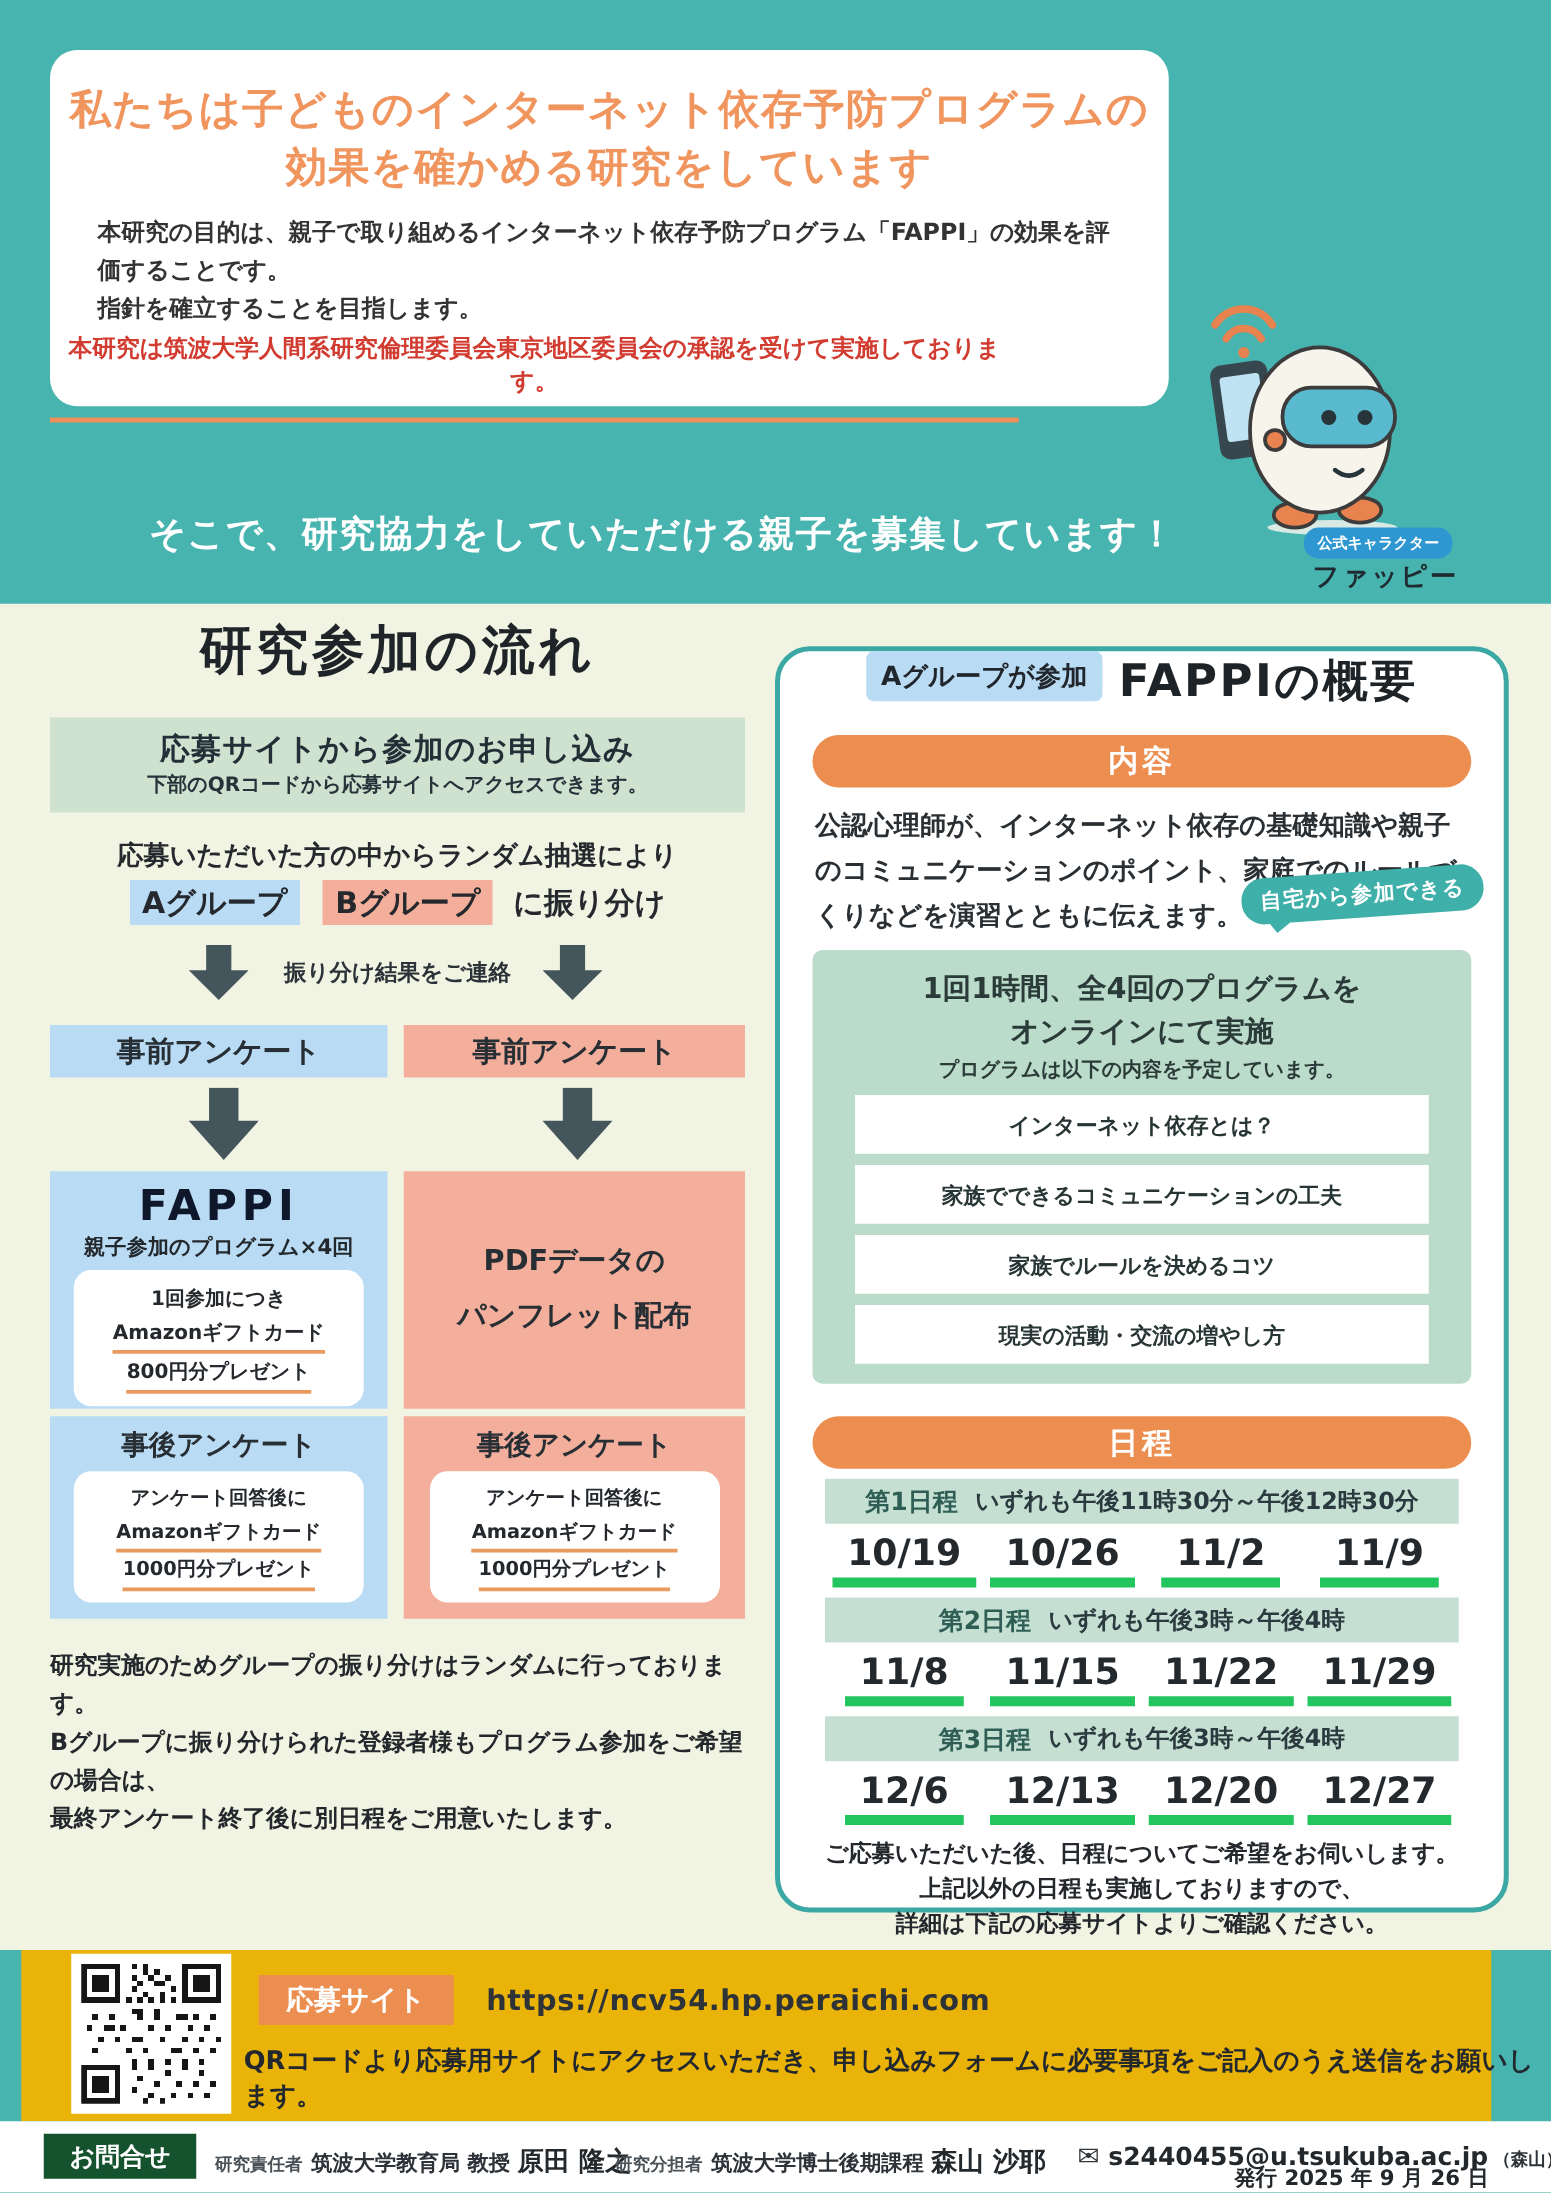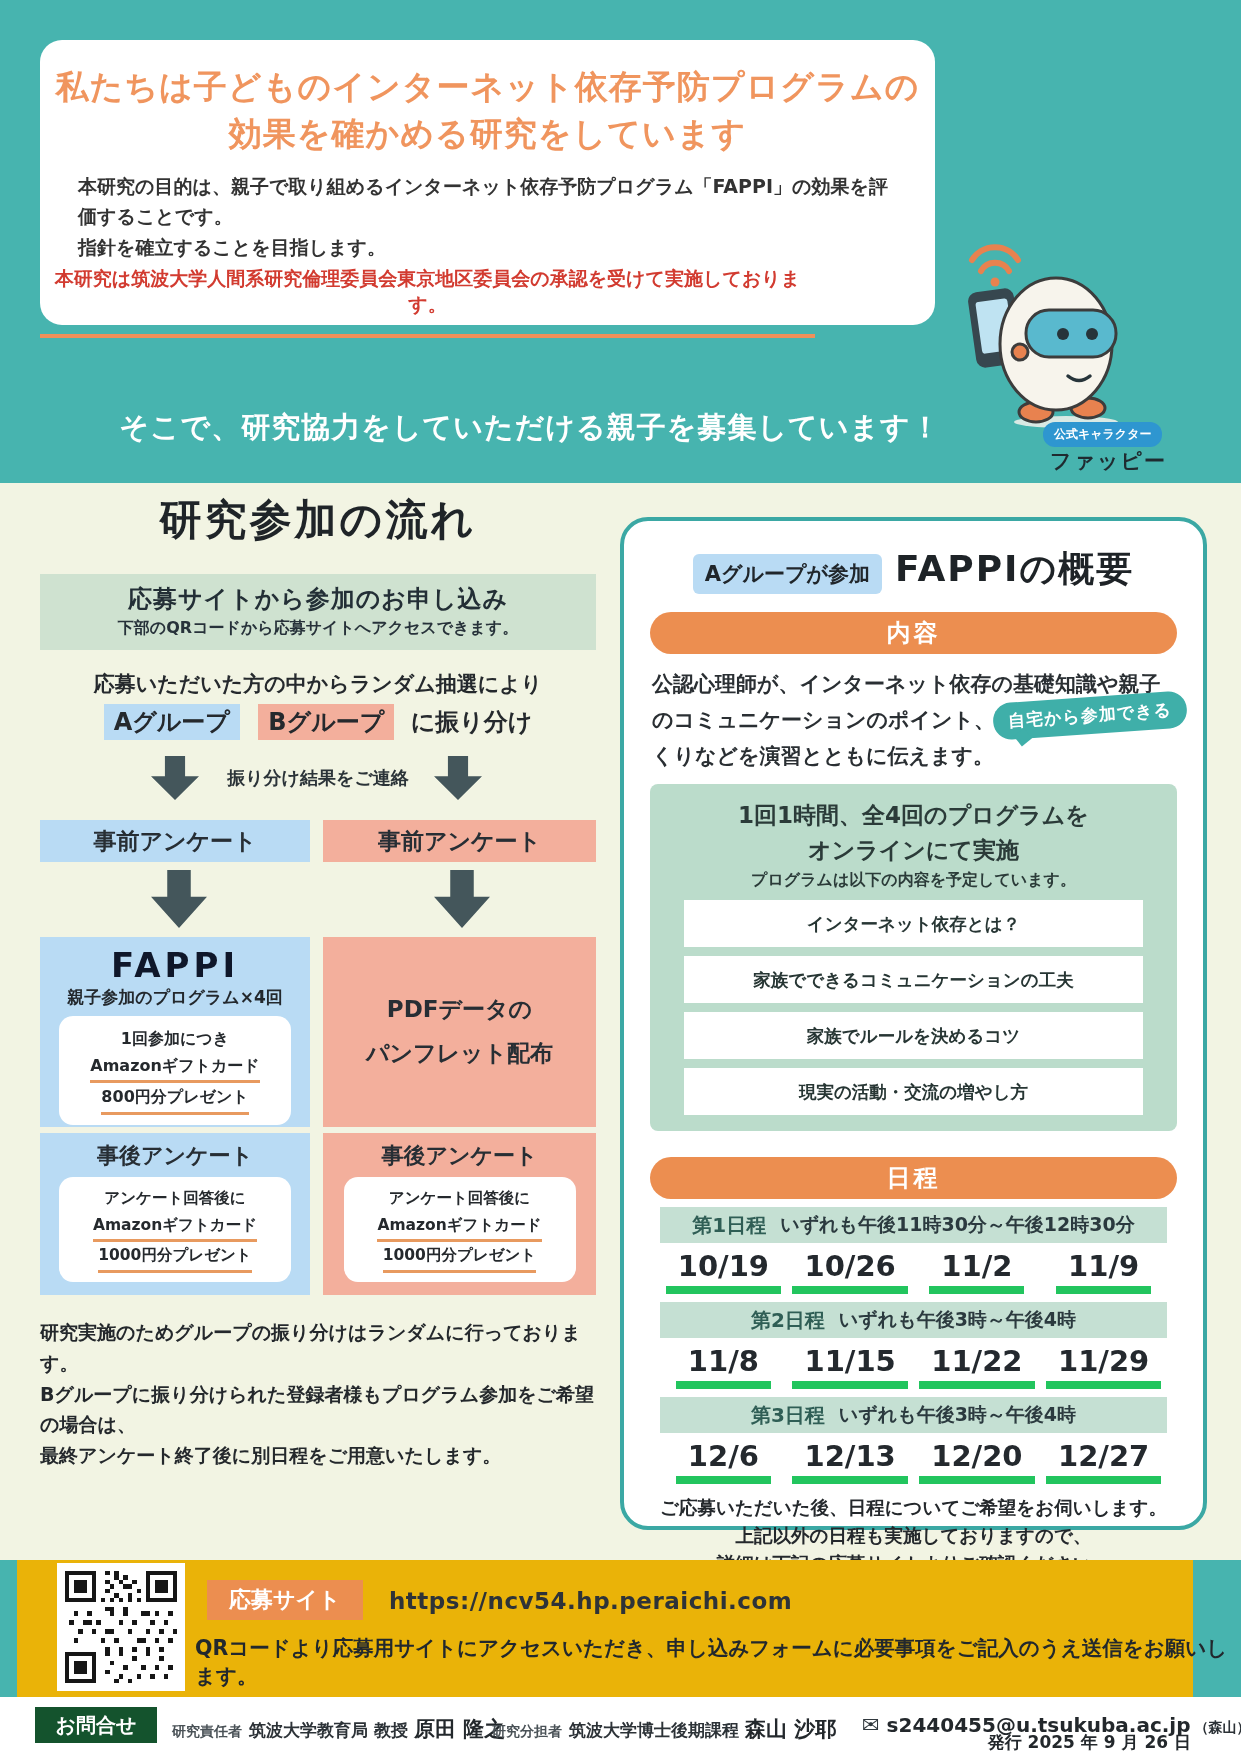--- a/index.html
+++ b/index.html
@@ -58,21 +58,21 @@
   .pdf-box{justify-content:center;font-size:23px;line-height:1.9;color:#272E34;text-align:center;}
   .row3{margin-top:14px;height:62px;}
   .post-row{margin-top:6px;}
   .post-box{height:162px;display:flex;flex-direction:column;align-items:center;}
   .post-t{margin-top:8px;font-size:22px;color:#272E34;}
   .post-card{margin-top:6px;width:232px;background:#FFFFFF;border-radius:14px;padding:8px 0 9px;text-align:center;font-size:15.5px;line-height:1.72;color:#25292D;}
   .footnote{margin-top:22px;font-size:19px;line-height:1.62;color:#24282C;}
 
   
   .ov-card{position:absolute;left:620px;top:517px;width:587px;height:1013px;background:#FFFFFF;border:4px solid #3BA8A4;border-radius:28px;box-sizing:border-box;}
-  .ov-head{margin-top:24px;display:flex;justify-content:center;align-items:flex-end;gap:13px;}
+  .ov-head{display:flex;justify-content:center;align-items:flex-start;gap:13px;}
   .ov-pill{background:#B9DBF4;font-size:21px;padding:6px 12px;border-radius:6px;color:#20262B;white-space:nowrap;}
   .ov-title{font-size:36px;color:#1E2327;letter-spacing:2px;}
   .ov-bar{margin:18px 26px 0;height:42px;background:#EC8E50;border-radius:21px;color:#FFFFFF;font-size:24px;display:flex;align-items:center;justify-content:center;letter-spacing:3px;}
   .ov-bar.d{margin-top:26px;}
   .ov-content{margin:12px 28px 0;font-size:21px;line-height:1.72;color:#2A2F33;}
   .bubble{position:absolute;right:16px;top:176px;background:#3FAFA9;color:#FFFFFF;font-size:17px;padding:7px 15px;border-radius:18px;transform:rotate(-4deg);white-space:nowrap;letter-spacing:1px;}
   .bubble-tail{position:absolute;left:22px;bottom:-5px;width:13px;height:13px;background:#3FAFA9;transform:rotate(55deg);}
   .program-box{margin:10px 26px 0;background:#BBDCCB;border-radius:8px;padding:14px 0 16px;}
   .pb-l1,.pb-l2{text-align:center;font-size:23px;line-height:1.5;color:#2B3B39;}
   .pb-note{text-align:center;font-size:16px;margin-top:3px;color:#2B3B39;}

